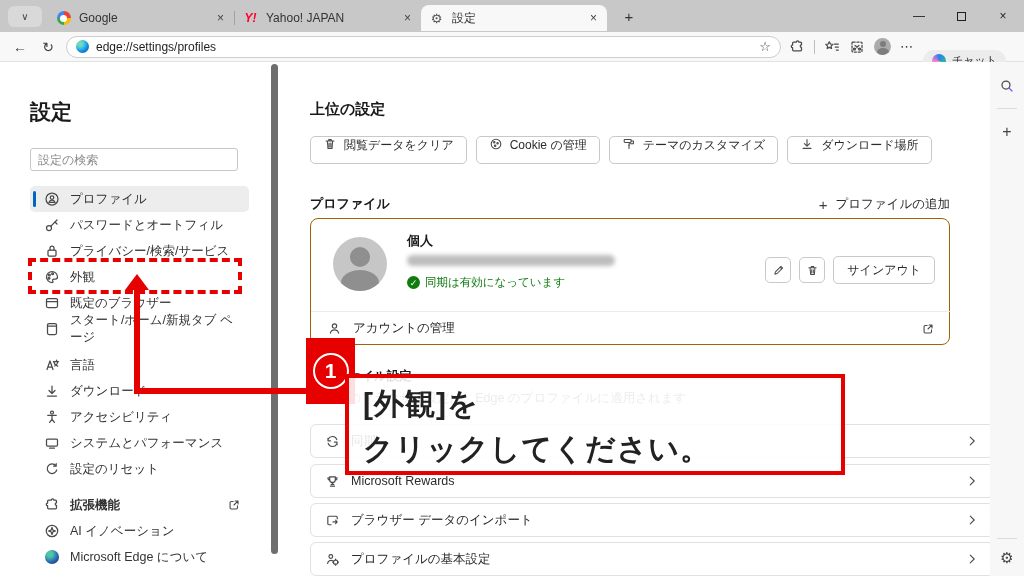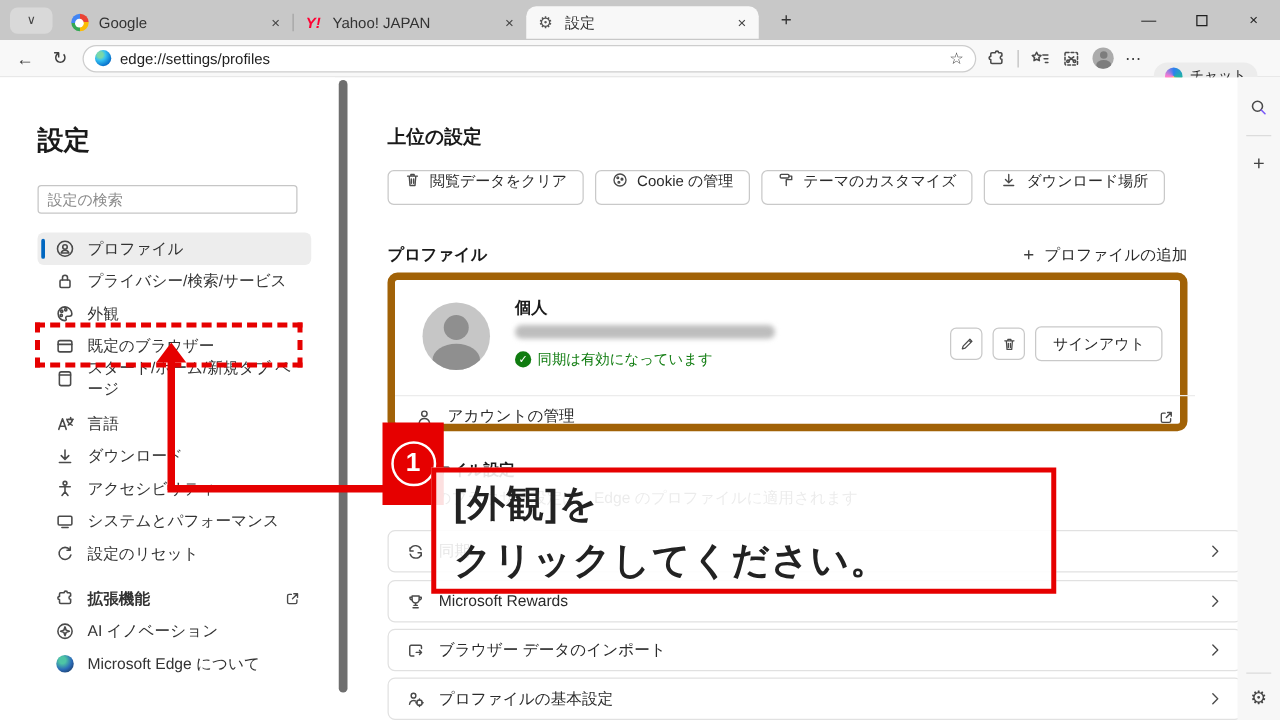--- a/index.html
+++ b/index.html
@@ -67,21 +67,21 @@
   
   .content { position:absolute; left:290px; top:0; width:694px; height:514px; }
   .c-heading { position:absolute; left:20px; top:38px; font-size:15px; font-weight:bold; color:#1a1a1a; }
   .quick-btns { position:absolute; left:20px; top:74px; display:flex; gap:9px; }
   .qbtn { height:28px; border:1px solid #c9c9c9; border-radius:5px; background:#fff; display:flex; align-items:flex-start; gap:7px; padding:0 12px; font-size:12px; color:#2b2b2b; }
   .sec-row { position:absolute; left:20px; top:133px; width:640px; display:flex; align-items:center; justify-content:space-between; }
   .sec-title { font-size:13px; font-weight:bold; color:#1a1a1a; }
   .add-profile { display:flex; align-items:center; gap:8px; font-size:12.5px; color:#2b2b2b; }
   .plus-g { font-size:15px; color:#3e3e3e; }
 
-  .profile-card { position:absolute; left:20px; top:156px; width:640px; height:127px; border:6px solid #a16207; border-radius:8px; background:#fff; }
+  .profile-card { position:absolute; left:20px; top:156px; width:640px; height:127px; border:1px solid #a16207; border-radius:8px; background:#fff; }
   .avatar-l { position:absolute; left:22px; top:18px; width:54px; height:54px; border-radius:50%; background:#c6c6c6; overflow:hidden; }
   .avatar-l::before { content:""; position:absolute; left:17px; top:10px; width:20px; height:20px; border-radius:50%; background:#8f8f8f; }
   .avatar-l::after { content:""; position:absolute; left:8px; top:33px; width:38px; height:26px; border-radius:50%; background:#8f8f8f; }
   .p-name { position:absolute; left:96px; top:13px; font-size:13px; font-weight:bold; color:#1a1a1a; }
   .p-email-blur { position:absolute; left:96px; top:36px; width:208px; height:11px; border-radius:6px; background:#bdbdbd; filter:blur(2.2px); }
   .p-sync { position:absolute; left:96px; top:56px; display:flex; align-items:center; gap:5px; font-size:11.5px; color:#107c10; }
   .chk { width:13px; height:13px; border-radius:50%; background:#107c10; color:#fff; font-size:9px; display:flex; align-items:center; justify-content:center; }
   .p-actions { position:absolute; right:14px; top:37px; display:flex; gap:8px; align-items:center; }
   .sq-btn { width:26px; height:26px; border:1px solid #c9c9c9; border-radius:5px; background:#fff; display:flex; align-items:center; justify-content:center; }
   .signout-btn { height:28px; border:1px solid #c9c9c9; border-radius:5px; background:#fff; font-size:12px; padding:0 13px; display:flex; align-items:center; color:#2b2b2b; }
@@ -208,20 +208,29 @@
               <circle cx="8" cy="8" r="6" fill="#3b78d8" stroke="none"></circle>
               <circle cx="8" cy="6.6" r="1.8" fill="#fff" stroke="none"></circle>
               <path d="M4.9 11.4a3.3 3.3 0 0 1 6.2 0z" fill="#fff" stroke="none"></path>
             </svg>
         </span>
         <span class="s-label">プロファイル</span>
       </div>
       <div class="s-item">
         <span class="s-ic">
             <svg class="ic" width="16" height="16" viewBox="0 0 16 16">
+              <circle cx="5" cy="11" r="2.5"></circle>
+              <path d="M6.9 9.1L13 3M11 5l2 2"></path>
+            </svg>
+          </span>
+        <span class="s-label">パスワードとオートフィル</span>
+      </div>
+      <div class="s-item">
+        <span class="s-ic">
+            <svg class="ic" width="16" height="16" viewBox="0 0 16 16">
               <rect x="4" y="7" width="8" height="6" rx="1"></rect>
               <path d="M6 7V5.2a2 2 0 0 1 4 0V7"></path>
             </svg>
           </span>
         <span class="s-label">プライバシー/検索/サービス</span>
       </div>
       <div class="s-item">
         <span class="s-ic">
             <svg class="ic" width="16" height="16" viewBox="0 0 16 16">
               <path d="M8 2.5a5.5 5.5 0 1 0 0 11c1 0 1.3-.8.8-1.5-.6-.9 0-2 1.2-2h1.4c1 0 2.1-.7 2.1-2A5.7 5.7 0 0 0 8 2.5z"></path>

